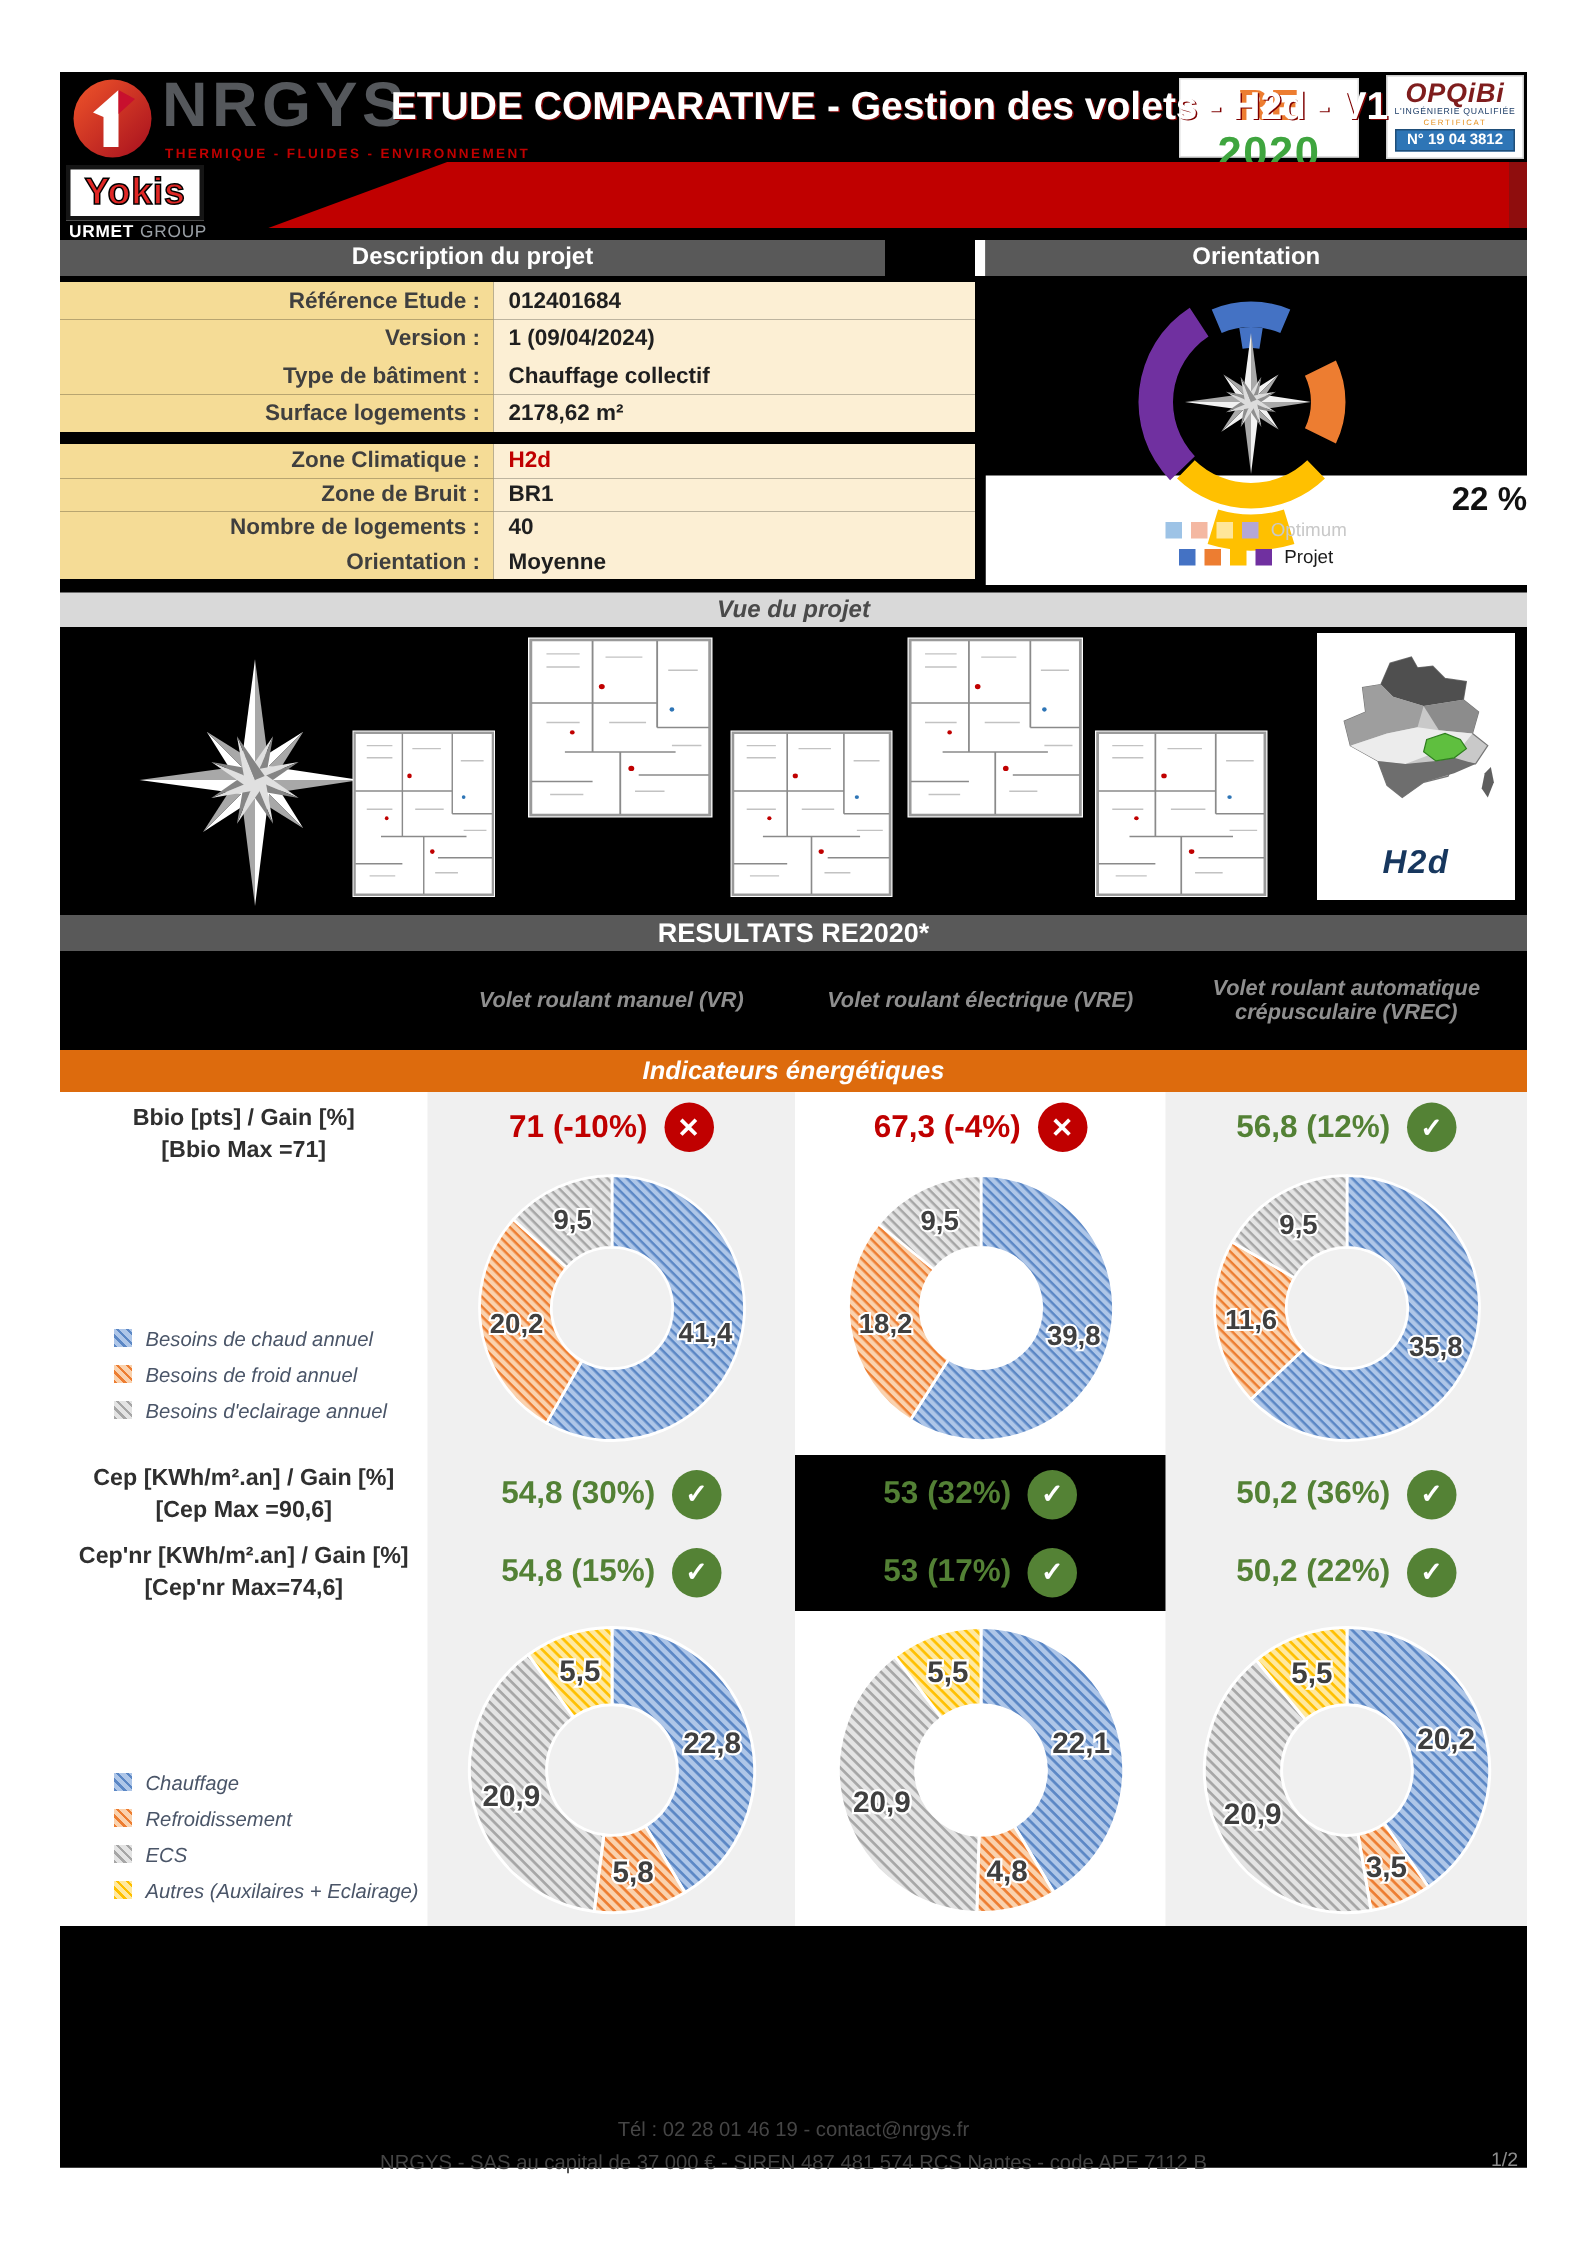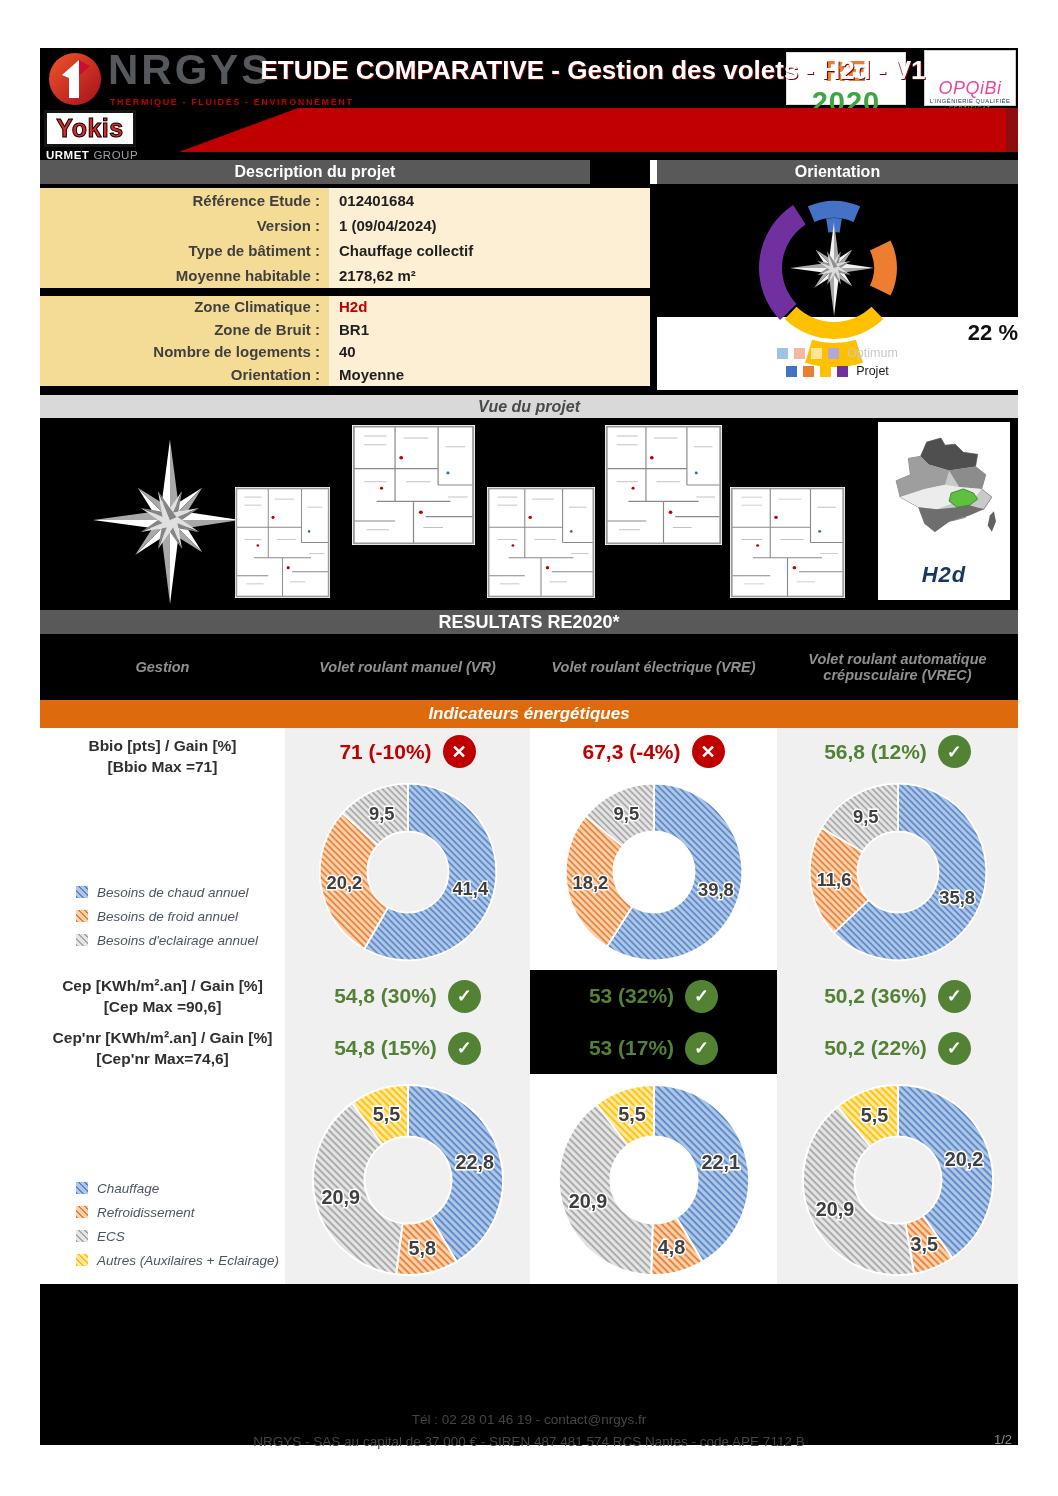--- a/index.html
+++ b/index.html
@@ -14,21 +14,21 @@
   .yokis-text{font-size:25px;font-weight:bold;color:#E02826;-webkit-text-stroke:1px #000;letter-spacing:0.5px;}
   .urmet{position:absolute;left:6px;top:101px;font-size:11.5px;letter-spacing:0.5px;}
   .urmet b{color:#fff;font-weight:bold;}
   .urmet span{color:#9AA0A6;margin-left:4px;}
   .re2020-box{position:absolute;left:746px;top:4px;width:120px;height:53px;background:#fff;border:1px solid #ddd;box-sizing:border-box;text-align:center;padding-top:3px;}
   .re2020-main{font-size:29px;font-weight:bold;line-height:31px;letter-spacing:1px;}
   .re2020-main .re{color:#ED7D31;}
   .re2020-main .yr{color:#3FA53F;}
   .re2020-sub{font-size:6.5px;color:#3FA53F;letter-spacing:0.4px;border-top:2px solid #ED7D31;margin:2px 6px 0 6px;padding-top:1px;white-space:nowrap;overflow:hidden;}
   .opqibi-box{position:absolute;left:884px;top:2px;width:92px;height:56px;background:#fff;border:1px solid #ccc;box-sizing:border-box;text-align:center;padding-top:2px;}
-  .opqibi-name{font-size:18px;font-weight:normal;font-style:italic;color:#ec4899;letter-spacing:0.5px;line-height:19px;margin-top:26px;}
+  .opqibi-name{font-size:18px;font-weight:bold;font-style:italic;color:#7f1d1d;letter-spacing:0.5px;line-height:19px;}
   .opqibi-sub{font-size:5.8px;color:#21416B;letter-spacing:0.5px;}
   .opqibi-cert{font-size:5.2px;color:#E58E1A;letter-spacing:1.2px;margin-top:1px;}
   .opqibi-num{background:#2E75B6;color:#fff;font-size:10px;font-weight:bold;margin:1px 5px 0 5px;padding:1px 0;border:1px solid #1F4E79;}
   .title-bar{position:absolute;left:120px;top:60px;width:858px;height:44px;background:#C00000;clip-path:polygon(16.1% 0,100% 0,100% 100%,2.2% 100%);}
   .title-edge{position:absolute;right:0;top:0;width:12px;height:44px;background:#8F0D0D;}
   .title-text{position:absolute;left:150px;right:22px;top:0;height:44px;display:flex;align-items:center;justify-content:center;color:#fff;font-size:26px;font-weight:bold;text-shadow:1px 1px 0 #7f0000;white-space:nowrap;}
 
   
   .secbar{position:absolute;top:112px;height:24px;background:#595959;color:#fff;font-size:16px;font-weight:bold;display:flex;align-items:center;justify-content:center;}
   .secbar-desc{left:0;width:550px;}
@@ -183,21 +183,21 @@
         </div>
     <div class="d-row">
           <div class="d-label">Version :</div>
           <div class="d-value">1 (09/04/2024)</div>
         </div>
     <div class="d-row">
           <div class="d-label">Type de bâtiment :</div>
           <div class="d-value">Chauffage collectif</div>
         </div>
     <div class="d-row">
-          <div class="d-label">Moyenne habitable :</div>
+          <div class="d-label">Surface logements :</div>
           <div class="d-value">2178,62 m²</div>
         </div>
   </div>
 
   <div class="desc-block desc-b2">
     <div class="d-row">
           <div class="d-label">Zone Climatique :</div>
           <div class="d-value hl">H2d</div>
         </div>
     <div class="d-row">
@@ -368,21 +368,20 @@
   <div class="map-card">
     <svg viewBox="0 0 110 110">
           <use href="#mapFr"></use>
         </svg>
     <div class="map-label">H2d</div>
   </div>
 
   <div class="res-bar">RESULTATS RE2020*</div>
 
   <div class="thead">
-    <div class="th th1">Gestion</div>
     <div class="th th2">Volet roulant manuel (VR)</div>
     <div class="th th3">Volet roulant électrique (VRE)</div>
     <div class="th th4">Volet roulant automatique crépusculaire (VREC)</div>
   </div>
 
   <div class="orange-bar">Indicateurs énergétiques</div>
 
   <div class="rbody">
     <div class="colstrip stripA"></div>
     <div class="colstrip stripB"></div>

